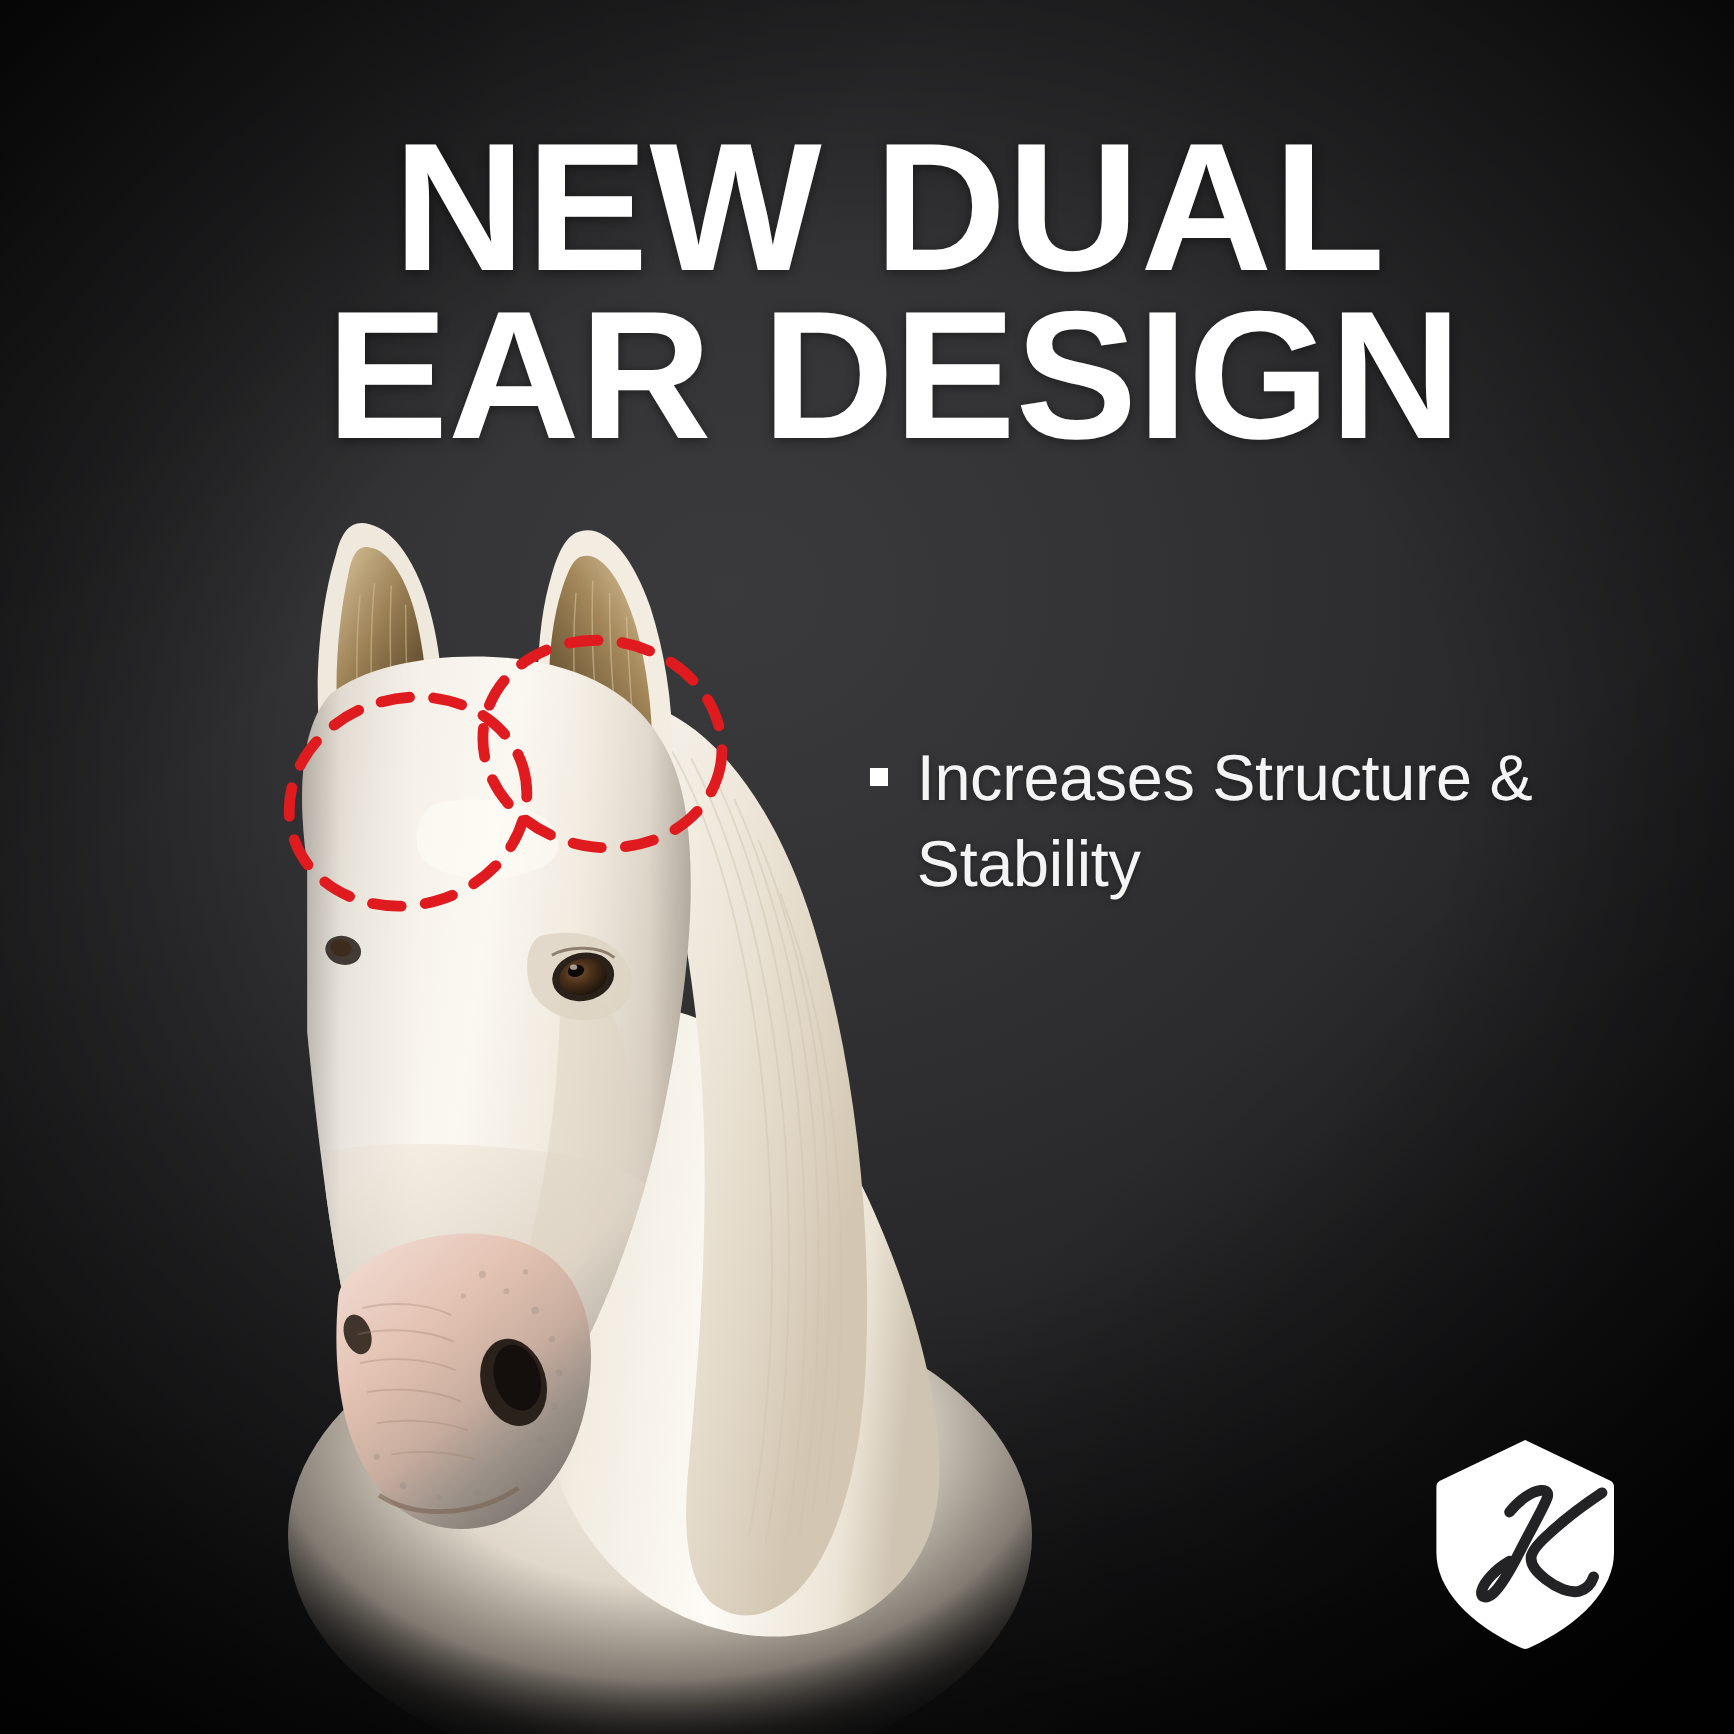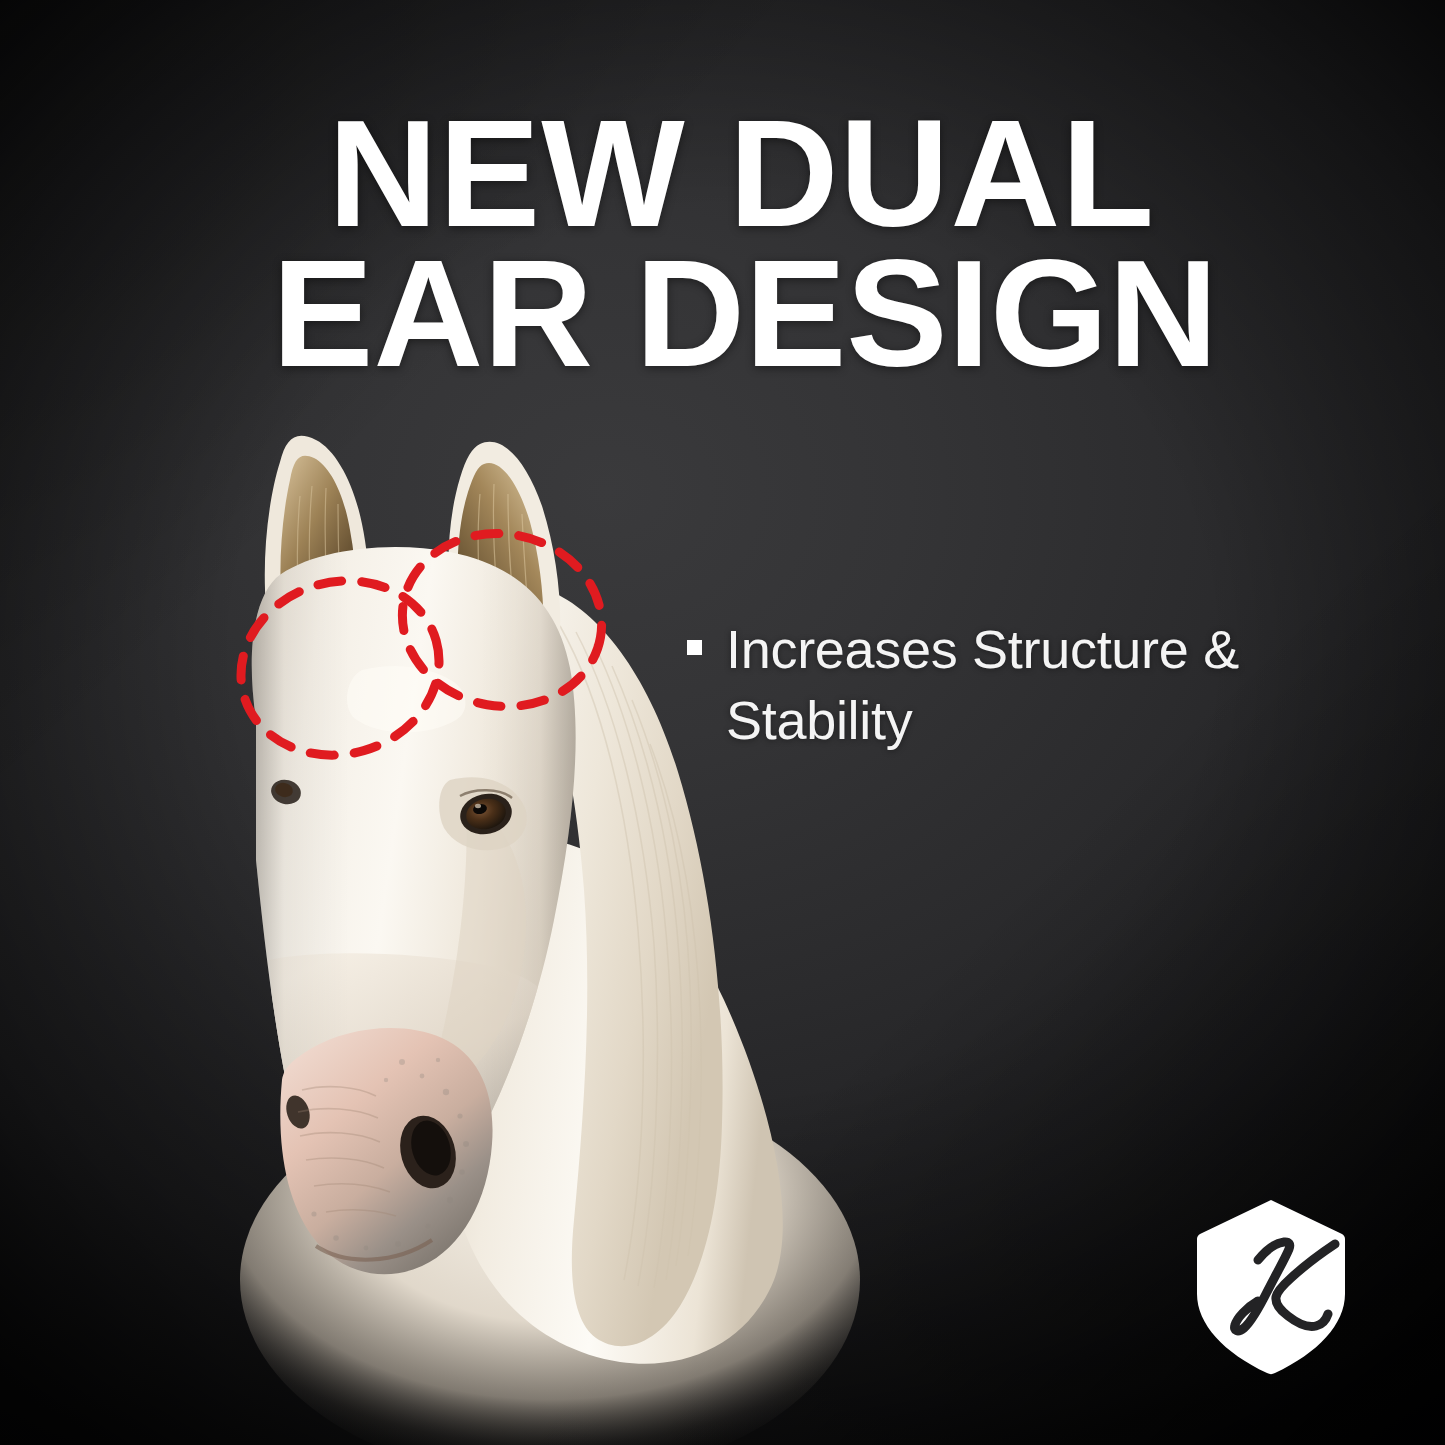--- a/index.html
+++ b/index.html
@@ -69,21 +69,21 @@
     letter-spacing: 1px;
   }
   .headline .hl-line.line2 {
     padding-left: 6px;
     letter-spacing: 0px;
   }
 
   
   .bullets {
     position: absolute;
-    left: 687px;
+    left: 725px;
     top: 614px;
     width: 690px;
   }
   .bullet-row {
     display: flex;
     align-items: flex-start;
     margin-bottom: 74px;
   }
   .bullet-marker {
     width: 15px;

